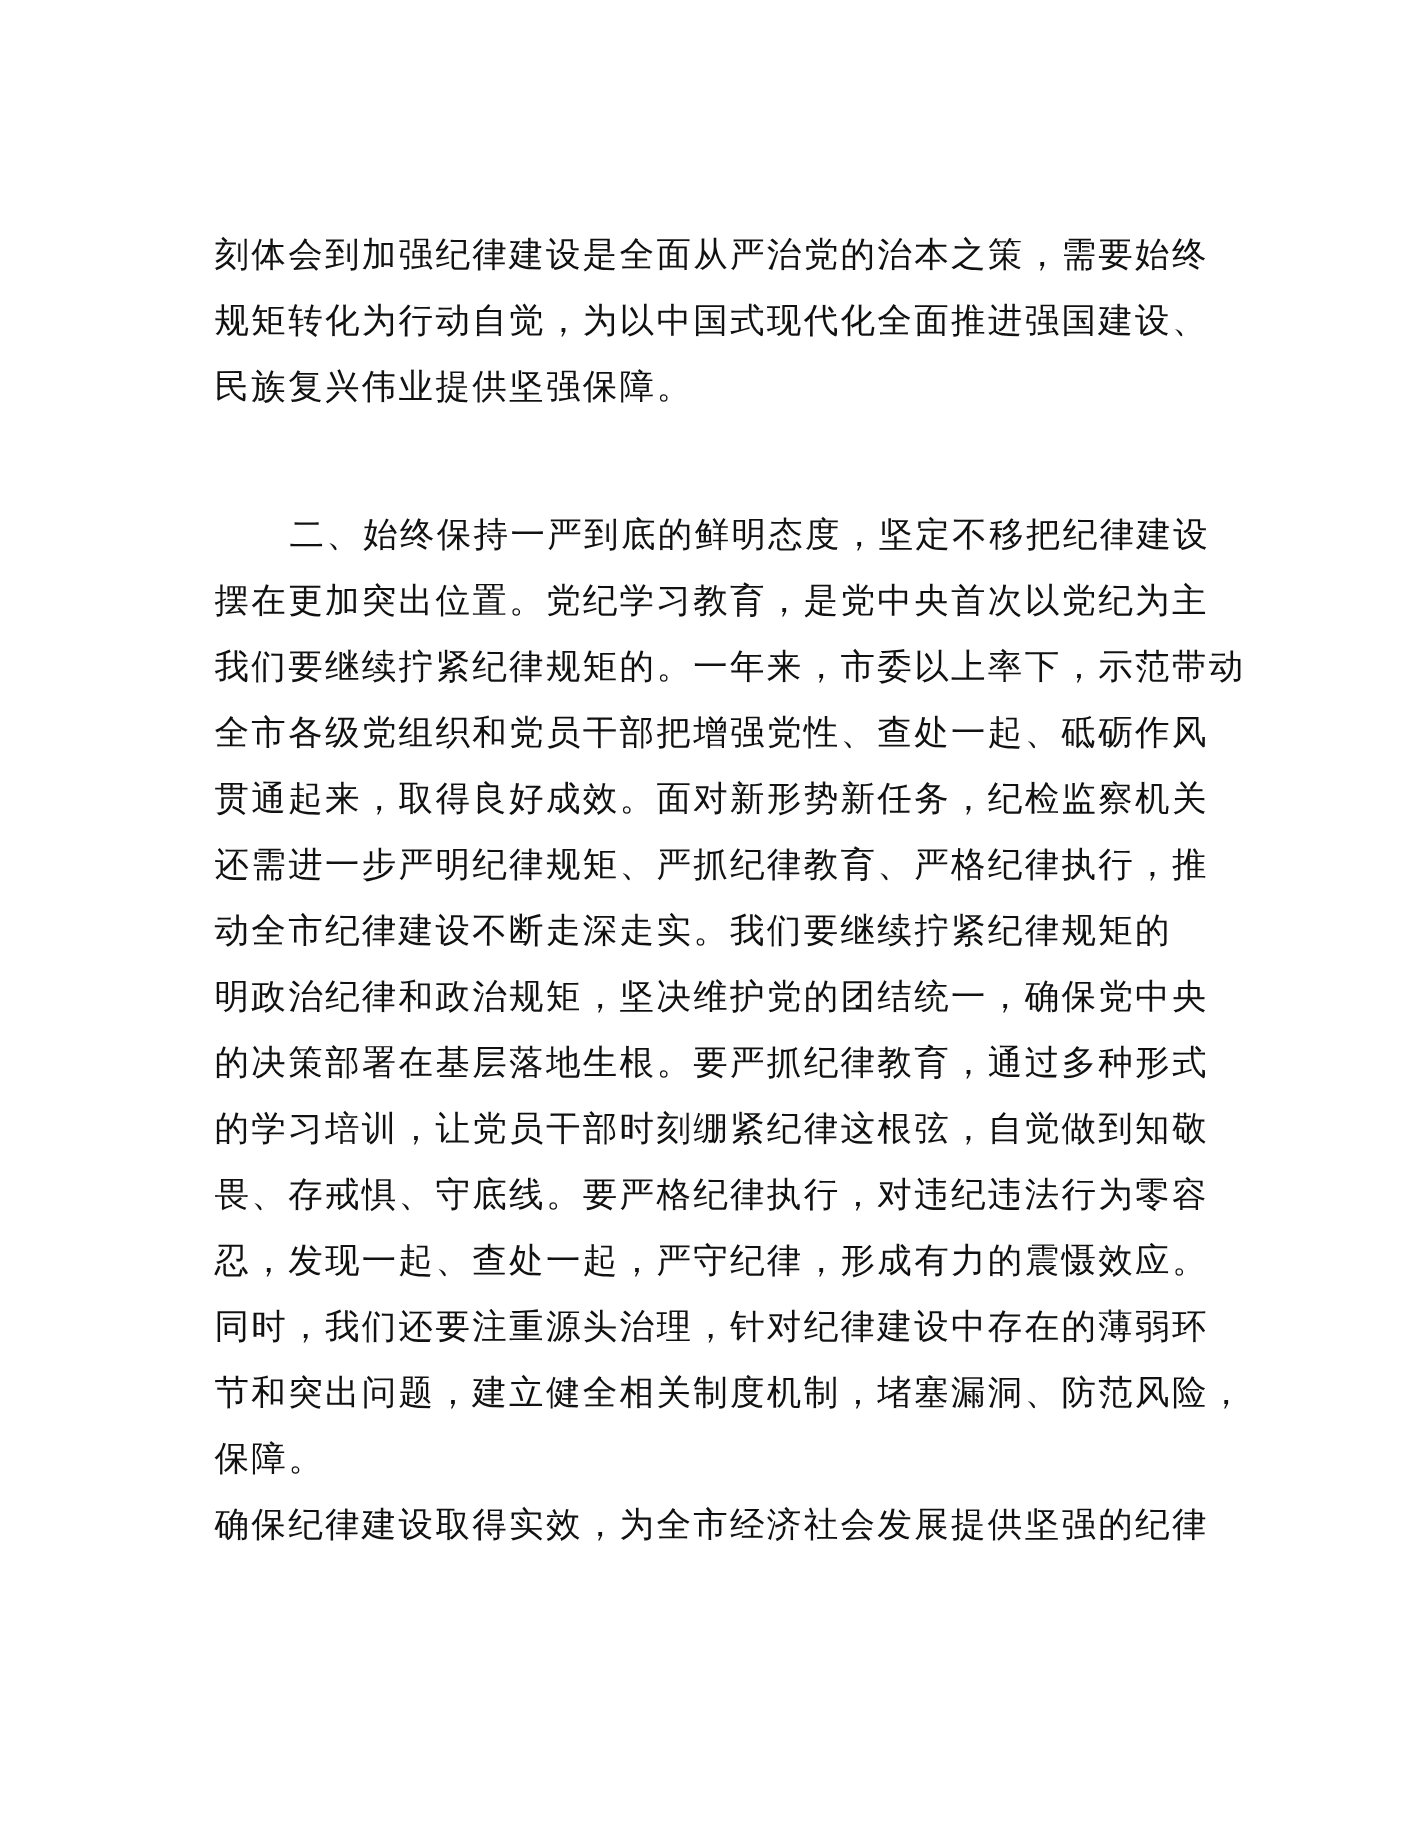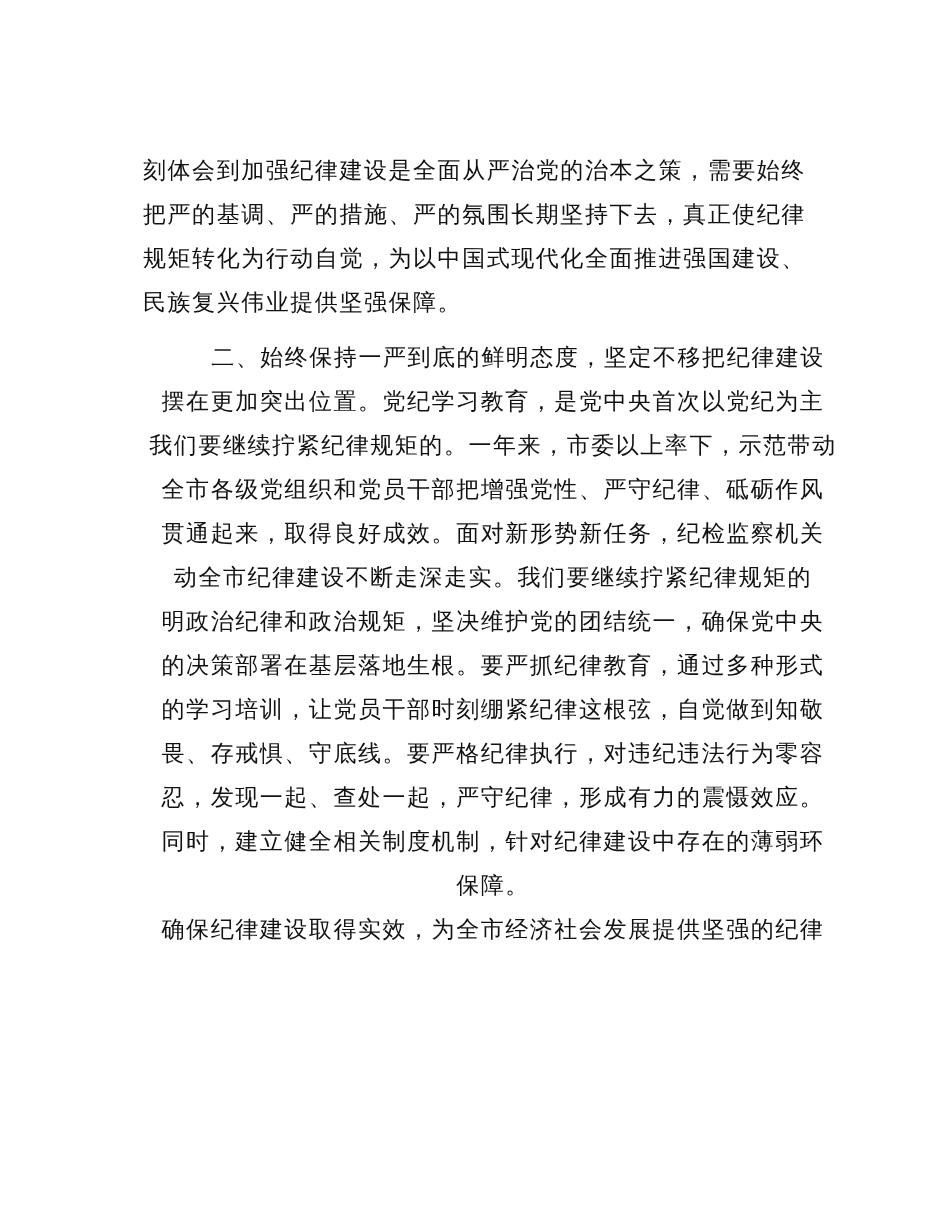--- a/index.html
+++ b/index.html
@@ -31,45 +31,46 @@
       font-size: 23px;
       letter-spacing: 1.55px;
       white-space: nowrap;
     }
     .line {
       height: 44px;
       line-height: 44px;
       display: block;
     }
     .para1 { top: 117px; }
-    .para2 { top: 304px; text-align: center; }
+    .para2 { top: 304px; }
     .indent { padding-left: 50px; }
   </style>
 </head>
 <body>
 
 <div class="page">
 
   <div class="text-block para1">
     <span class="line">刻体会到加强纪律建设是全面从严治党的治本之策，需要始终</span>
-    <span class="line">把严的基调、严的措施、严的氛围长期坚持下去，真正使纪律</span>
     <span class="line">规矩转化为行动自觉，为以中国式现代化全面推进强国建设、</span>
     <span class="line">民族复兴伟业提供坚强保障。</span>
   </div>
 
   <div class="text-block para2">
     <span class="line indent">二、始终保持一严到底的鲜明态度，坚定不移把纪律建设</span>
     <span class="line">摆在更加突出位置。党纪学习教育，是党中央首次以党纪为主</span>
     <span class="line">我们要继续拧紧纪律规矩的。一年来，市委以上率下，示范带动</span>
-    <span class="line">全市各级党组织和党员干部把增强党性、严守纪律、砥砺作风</span>
+    <span class="line">全市各级党组织和党员干部把增强党性、查处一起、砥砺作风</span>
     <span class="line">贯通起来，取得良好成效。面对新形势新任务，纪检监察机关</span>
+    <span class="line">还需进一步严明纪律规矩、严抓纪律教育、严格纪律执行，推</span>
     <span class="line">动全市纪律建设不断走深走实。我们要继续拧紧纪律规矩的</span>
     <span class="line">明政治纪律和政治规矩，坚决维护党的团结统一，确保党中央</span>
     <span class="line">的决策部署在基层落地生根。要严抓纪律教育，通过多种形式</span>
     <span class="line">的学习培训，让党员干部时刻绷紧纪律这根弦，自觉做到知敬</span>
     <span class="line">畏、存戒惧、守底线。要严格纪律执行，对违纪违法行为零容</span>
     <span class="line">忍，发现一起、查处一起，严守纪律，形成有力的震慑效应。</span>
-    <span class="line">同时，建立健全相关制度机制，针对纪律建设中存在的薄弱环</span>
+    <span class="line">同时，我们还要注重源头治理，针对纪律建设中存在的薄弱环</span>
+    <span class="line">节和突出问题，建立健全相关制度机制，堵塞漏洞、防范风险，</span>
     <span class="line">保障。</span>
     <span class="line">确保纪律建设取得实效，为全市经济社会发展提供坚强的纪律</span>
   </div>
 
 </div>
 
 </body></html>

